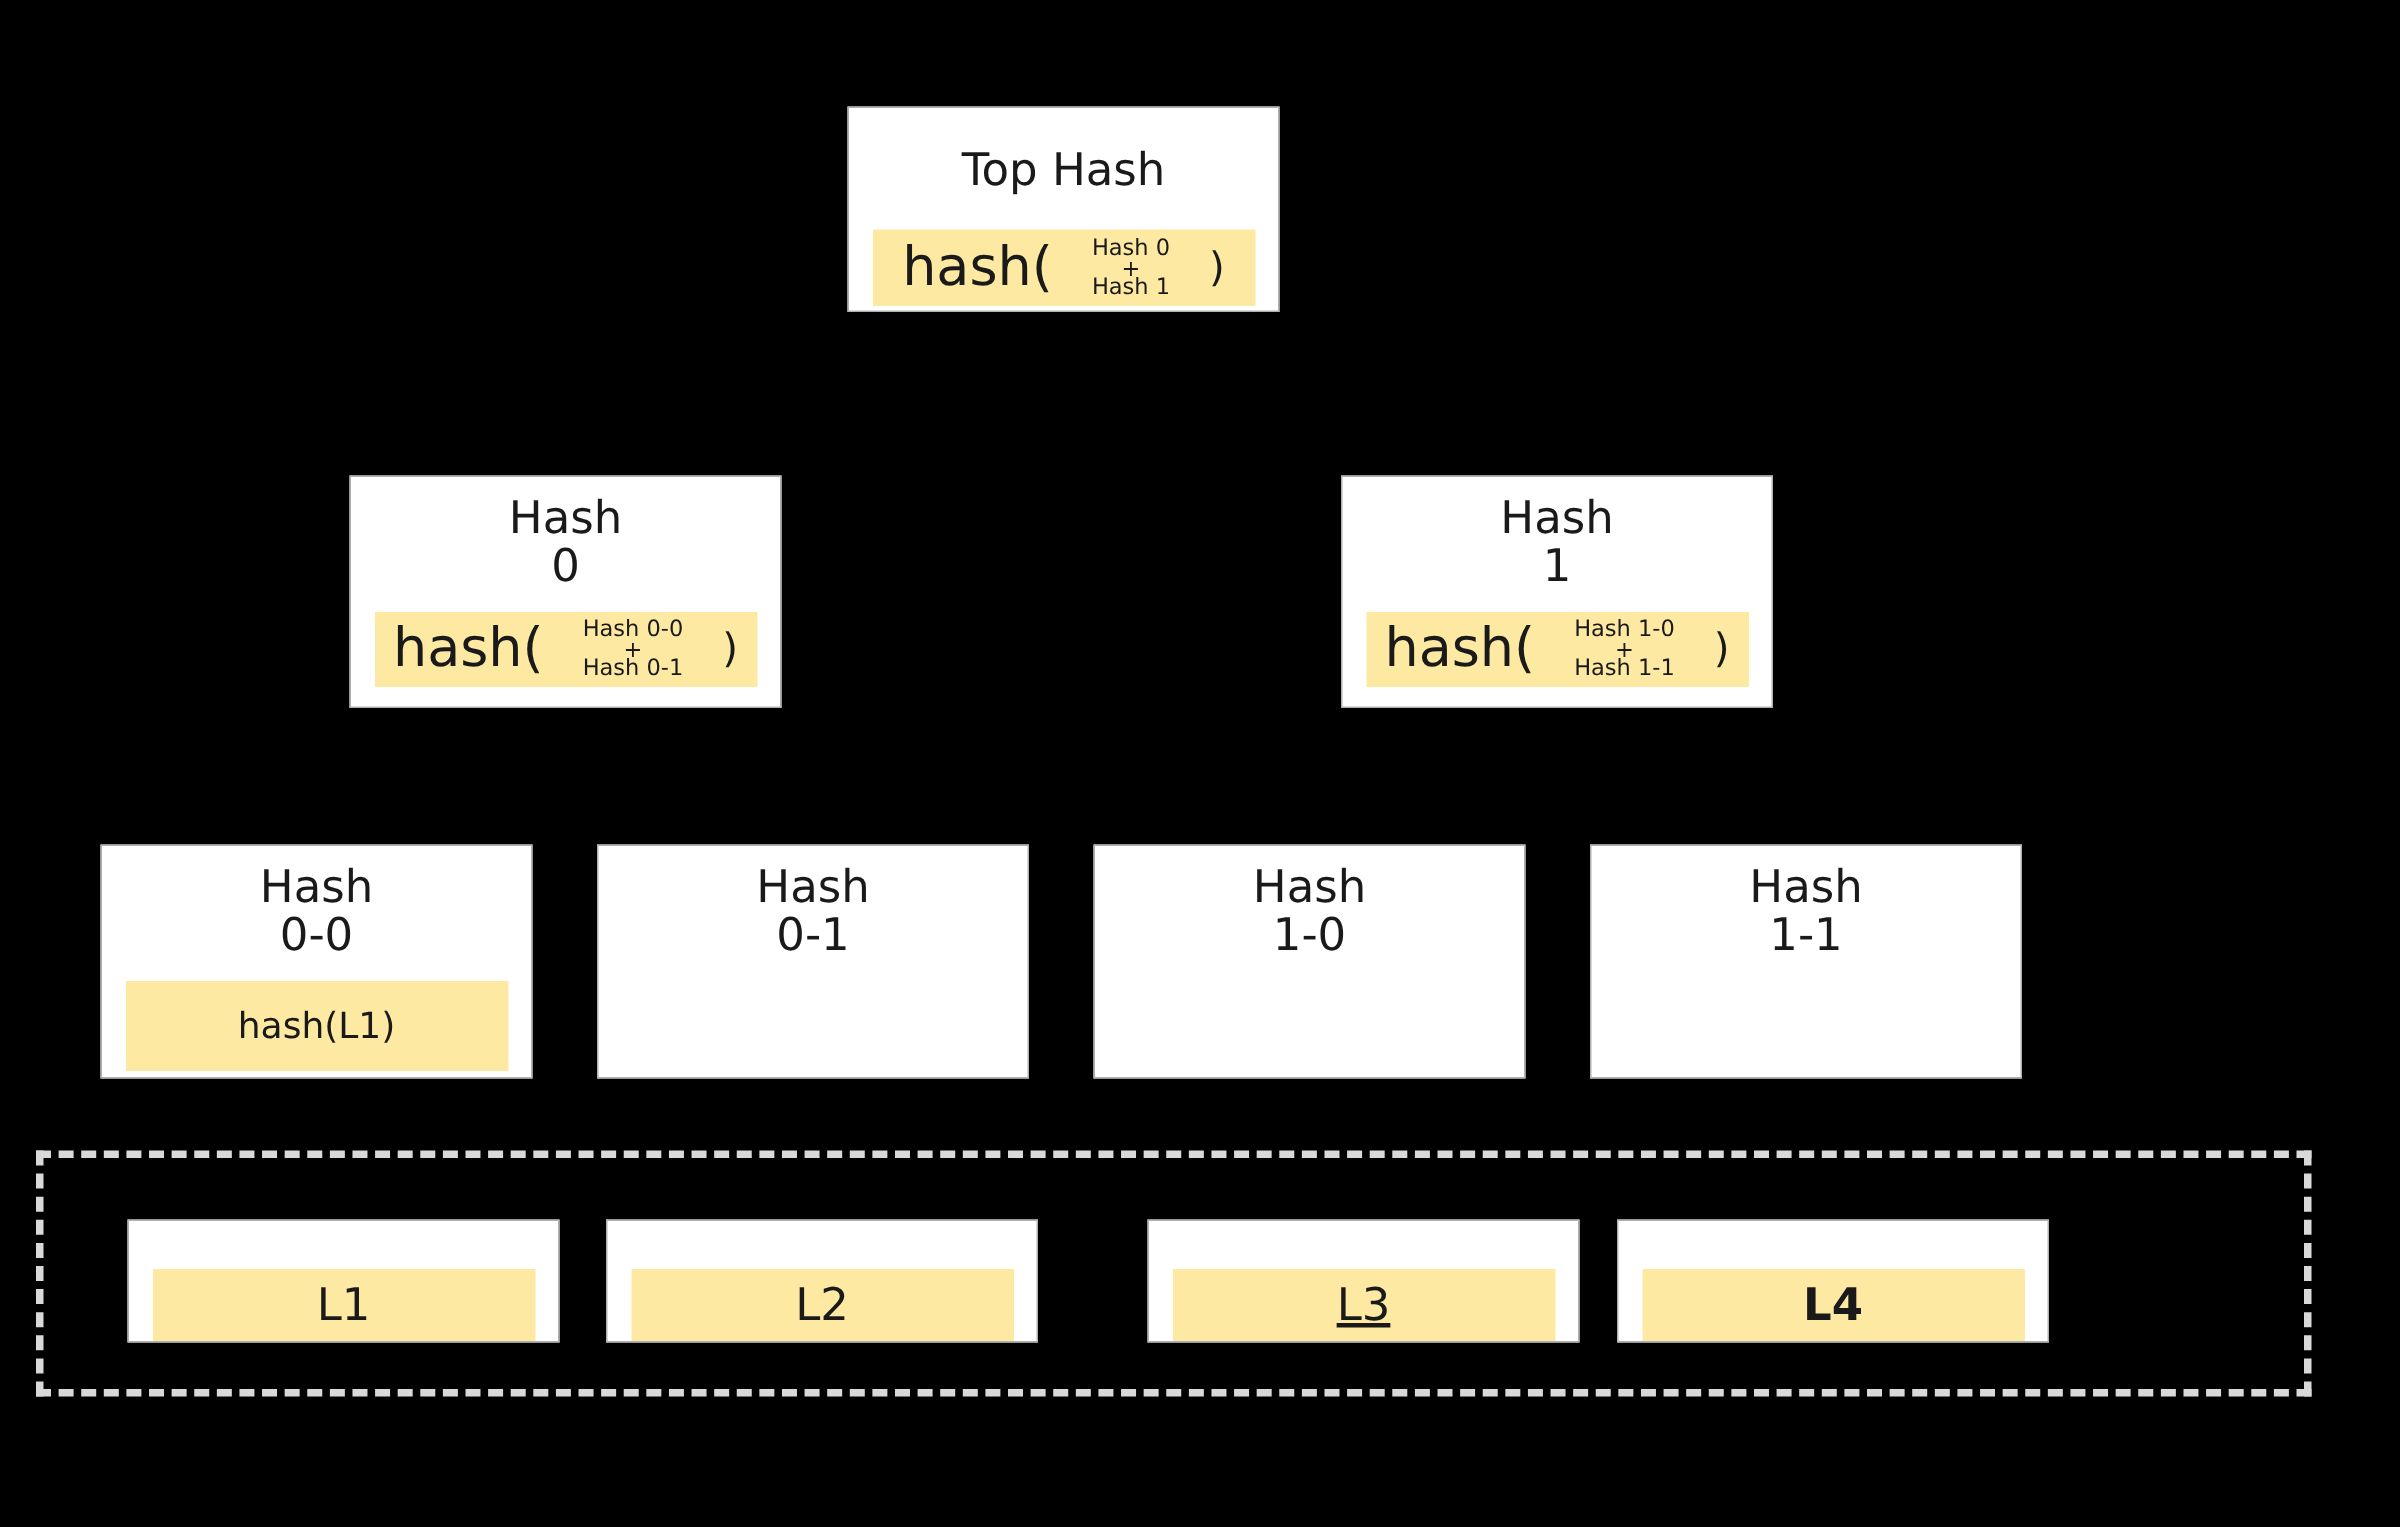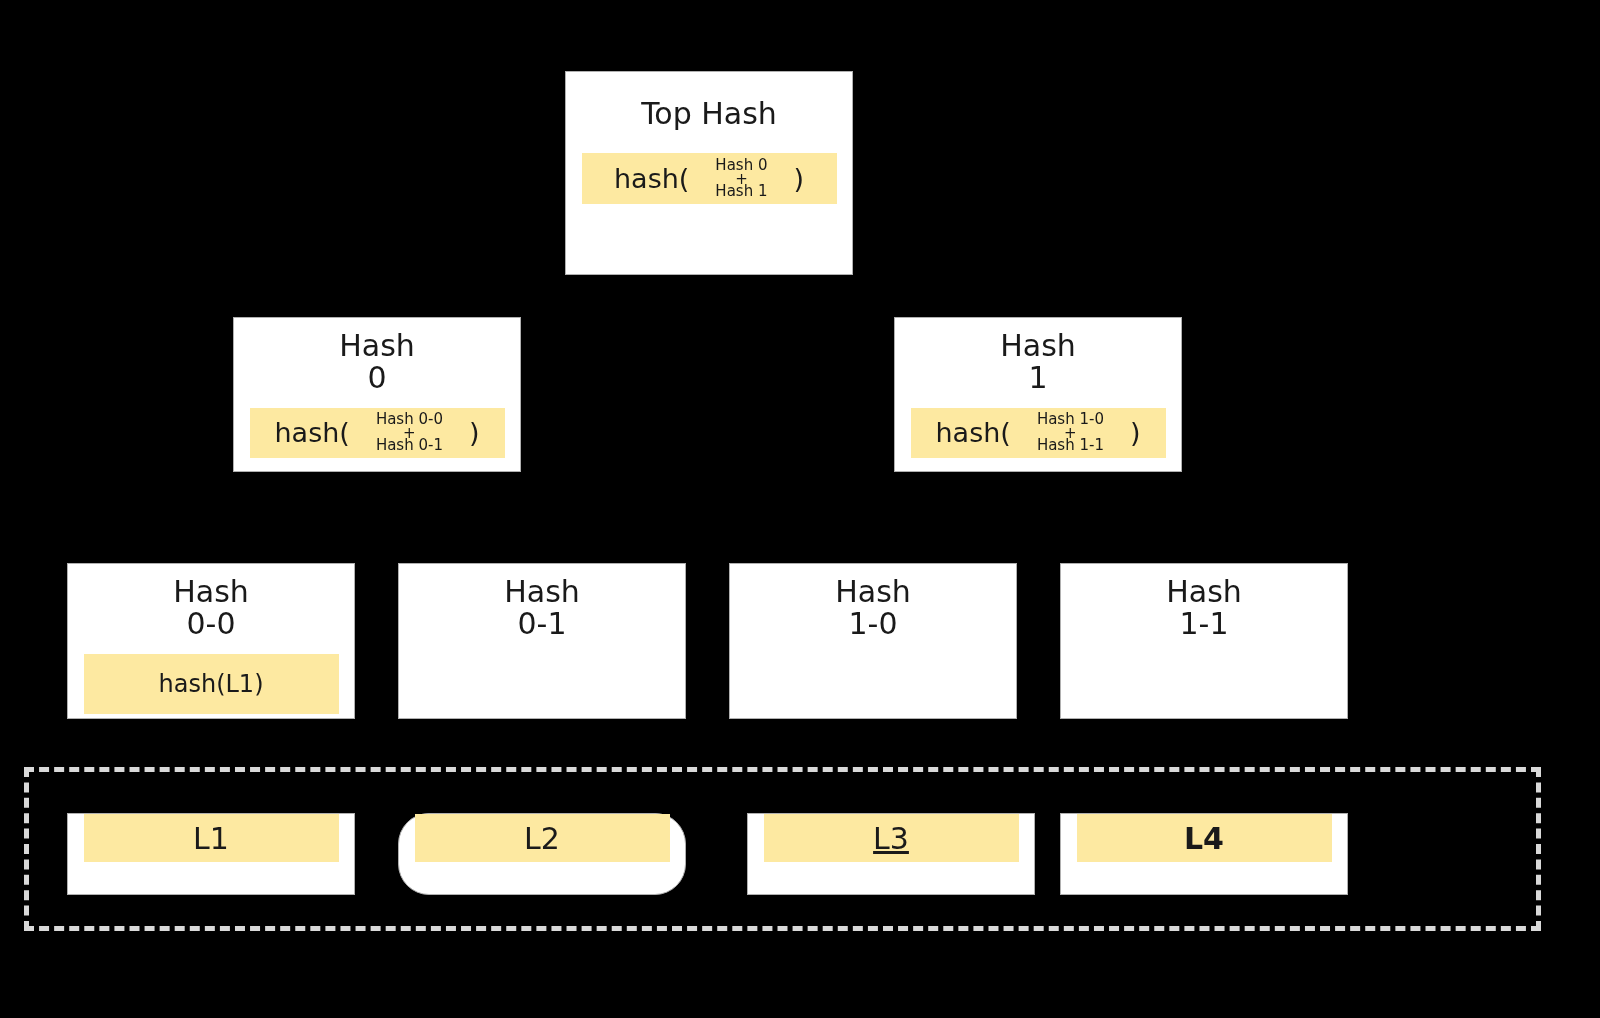--- a/index.html
+++ b/index.html
@@ -52,21 +52,21 @@
     justify-content: center;
     color: #1a1a1a;
     white-space: nowrap;
   }
 
   
   .node-top {
     left: 565px;
     top: 71px;
     width: 288px;
-    height: 204px;
+    height: 137px;
   }
   .node-top .node-title {
     font-size: 30px;
     margin-top: 26px;
   }
   .node-top .chip {
     width: 255px;
     height: 51px;
     margin-top: 23px;
   }
@@ -108,42 +108,43 @@
     height: 60px;
     margin-top: 13px;
     font-size: 24px;
   }
 
   
   .node-data {
     top: 813px;
     width: 288px;
     height: 82px;
-    justify-content: flex-start;
+    justify-content: flex-end;
+    margin-left: 18px;
   }
   .node-data.c0 { left: 67px; }
-  .node-data.c1 { left: 398px; border-radius: 31px; }
+  .node-data.c1 { left: 386px; }
   .node-data.c2 { left: 747px; text-decoration: underline; }
   .node-data.c3 { left: 1060px; font-weight: bold; }
   .node-data .chip {
     width: 255px;
     height: 48px;
     font-size: 30px;
   }
 
   
   .expr {
     display: flex;
     align-items: center;
     justify-content: center;
     gap: 0px;
     width: 100%;
   }
   .expr .fn {
-    font-size: 27px;
+    font-size: 36px;
     line-height: 1;
   }
   .expr .args {
     display: flex;
     flex-direction: column;
     align-items: center;
     justify-content: center;
     font-size: 15px;
     line-height: 1.18;
     margin: 0 26px 0 26px;

